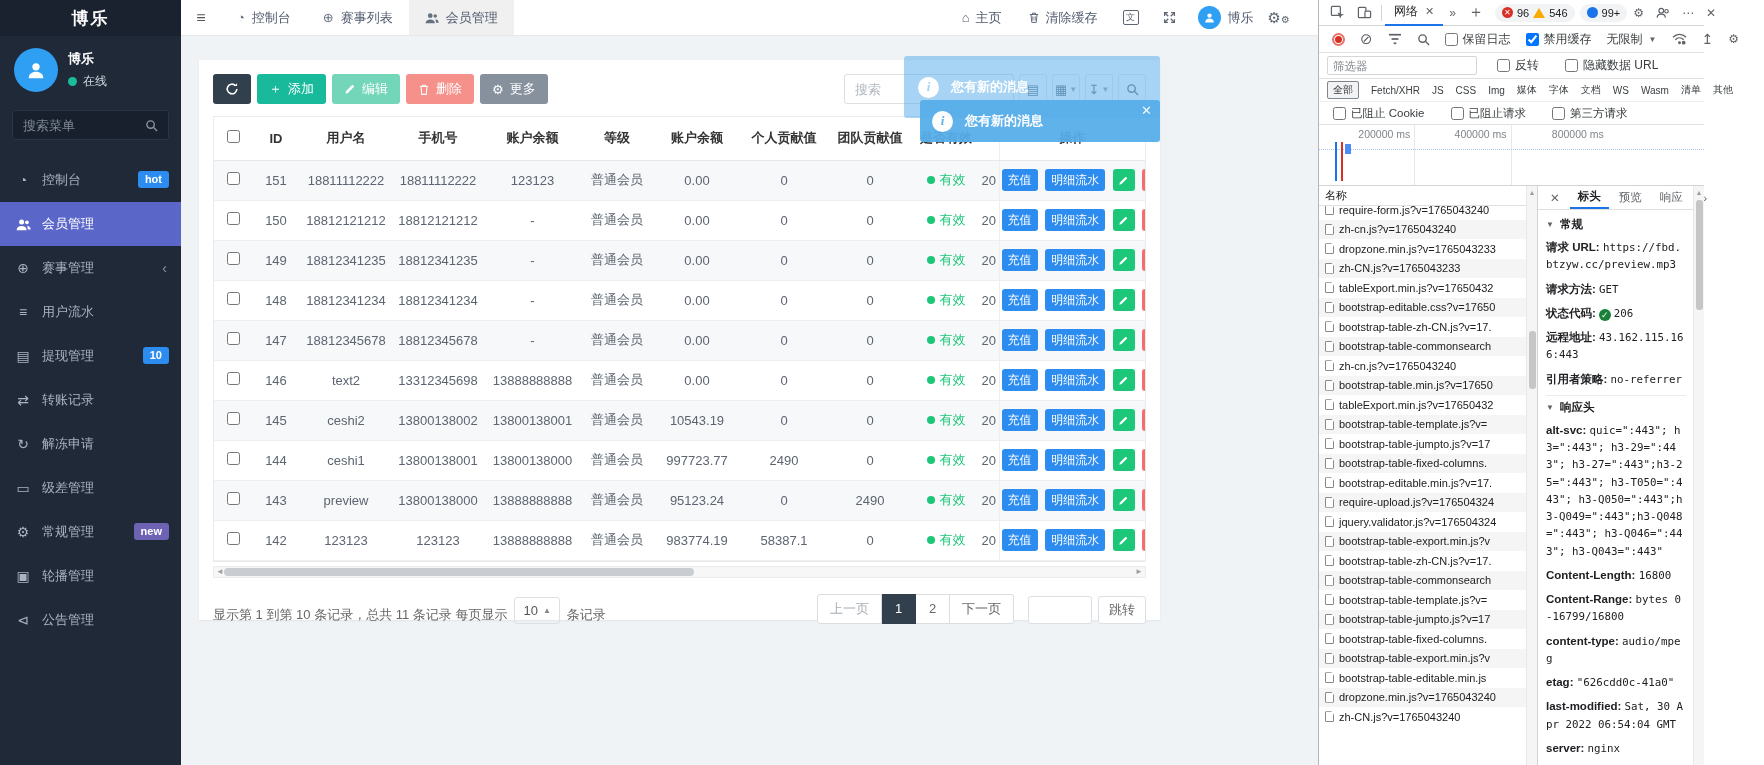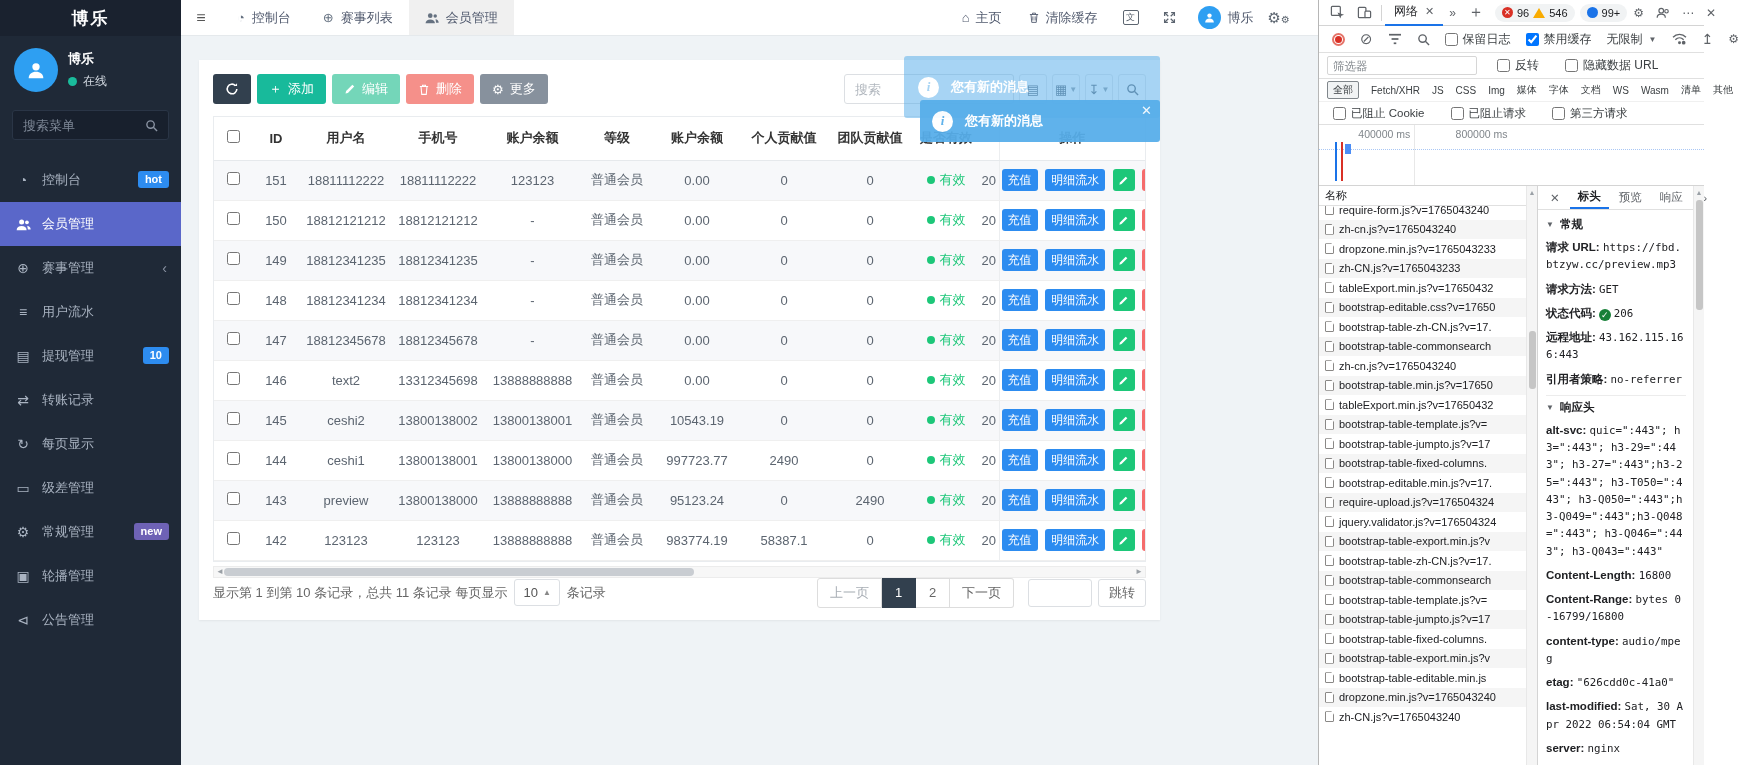--- a/index.html
+++ b/index.html
@@ -79,21 +79,21 @@
 .b-red { background:#f56c6c; }
 input[type="checkbox"] { width:13px; height:13px; cursor:pointer; }
 
 
 .hscroll { height:12px; background:#f7f7f7; border:1px solid #ececec; margin-top:4px; position:relative; }
 .hs-thumb { position:absolute; left:10px; top:1px; height:8px; width:470px; background:#c9cdd2; border-radius:4px; }
 .hs-arrow { position:absolute; top:0; font-size:8px; color:#9aa0a6; line-height:10px; }
 .hs-arrow.l { left:2px; } .hs-arrow.r { right:2px; }
 
 
-.pagi { display:flex; align-items:center; margin-top:0; font-size:13px; color:#666; }
+.pagi { display:flex; align-items:flex-end; margin-top:16px; font-size:13px; color:#666; }
 .psize { display:inline-flex; align-items:center; gap:5px; border:1px solid #dcdfe3; border-radius:3px; height:27px; padding:0 8px; margin:0 7px; cursor:pointer; color:#555; }
 .psize .crt { font-size:8px; color:#888; }
 .pg-group { margin-left:auto; display:flex; }
 .pg-btn { min-width:34px; height:30px; border:1px solid #dddddd; border-left:none; background:#fff; color:#666; font-size:13px; padding:0 12px; cursor:pointer; display:flex; align-items:center; justify-content:center; font-family:inherit; }
 .pg-btn:first-child { border-left:1px solid #ddd; border-radius:3px 0 0 3px; }
 .pg-btn:last-child { border-radius:0 3px 3px 0; }
 .pg-btn.muted { color:#a8aeb5; }
 .pg-btn.active { background:#32404e; border-color:#32404e; color:#fff; }
 .jump-input { width:64px; height:28px; border:1px solid #dcdfe3; border-radius:3px; margin:0 6px 0 14px; outline:none; padding:0 6px; }
 .jump-btn { height:28px; border:1px solid #dcdfe3; background:#fff; border-radius:3px; color:#666; font-size:13px; padding:0 10px; cursor:pointer; font-family:inherit; }
@@ -216,21 +216,21 @@
       <span class="ni-icon">▤</span>
       <span>提现管理</span>
       <span class="s-badge blue">10</span>
     </div>
     <div class="nav-item">
       <span class="ni-icon">⇄</span>
       <span>转账记录</span>
     </div>
     <div class="nav-item">
       <span class="ni-icon">↻</span>
-      <span>每页显示</span>
+      <span>解冻申请</span>
     </div>
     <div class="nav-item">
       <span class="ni-icon">▭</span>
       <span>级差管理</span>
     </div>
     <div class="nav-item">
       <span class="ni-icon">⚙</span>
       <span>常规管理</span>
       <span class="s-badge purple">new</span>
     </div>
@@ -811,20 +811,21 @@
       <input type="checkbox" style="">
         <span>已阻止请求</span>
     </label>
     <label class="dt-chk">
       <input type="checkbox" style="">
         <span>第三方请求</span>
     </label>
   </div>
 
   <div class="dt-timeline">
+    <div class="tl-cell">200000 ms</div>
     <div class="tl-cell">400000 ms</div>
     <div class="tl-cell" style="border-right:none">800000 ms</div>
     <div class="tl-dotted"></div>
     <div class="tl-line-blue"></div>
     <div class="tl-line-red"></div>
     <div class="tl-mark"></div>
   </div>
 
   <div class="dt-main">
     <div class="req-list">

